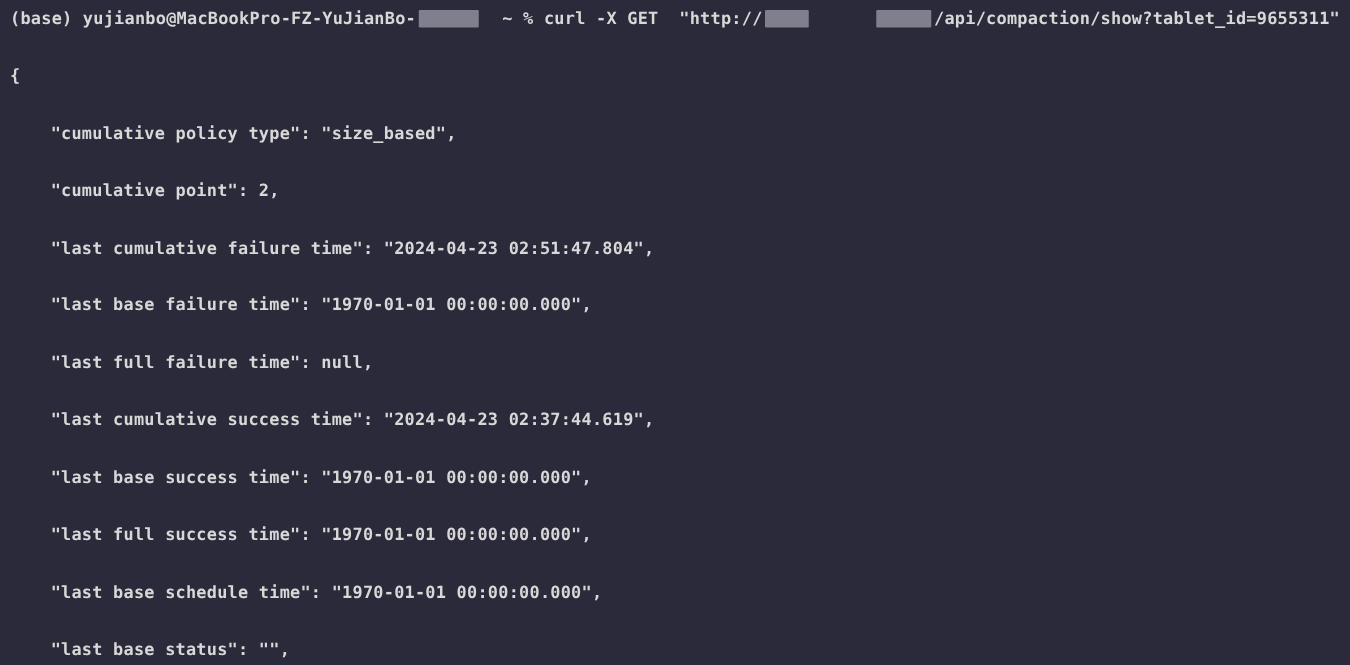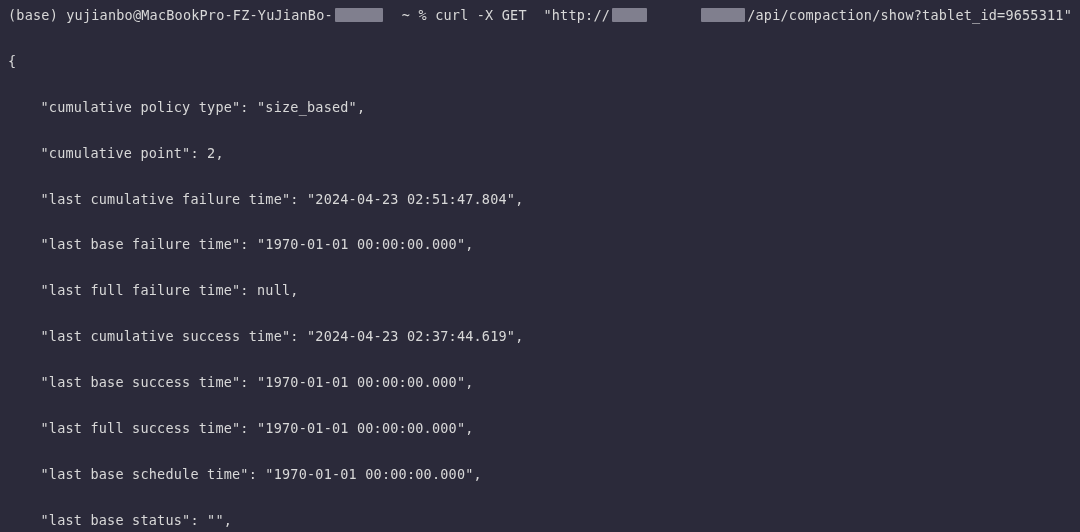--- a/index.html
+++ b/index.html
@@ -1,18 +1,19 @@
 <!DOCTYPE html>
 <html><head>
   <meta charset="utf-8">
   <style>
     * {
       margin: 0;
       padding: 0;
       box-sizing: border-box;
+      font-weight: bold;
     }
     body {
       background-color: #2b2a3a;
       color: #d8d8d8;
       font-family: 'Menlo', 'Monaco', 'Consolas', monospace;
       font-size: 13.5px;
       line-height: 1.7;
       padding: 4px 8px;
       width: 1080px;
       height: 532px;

